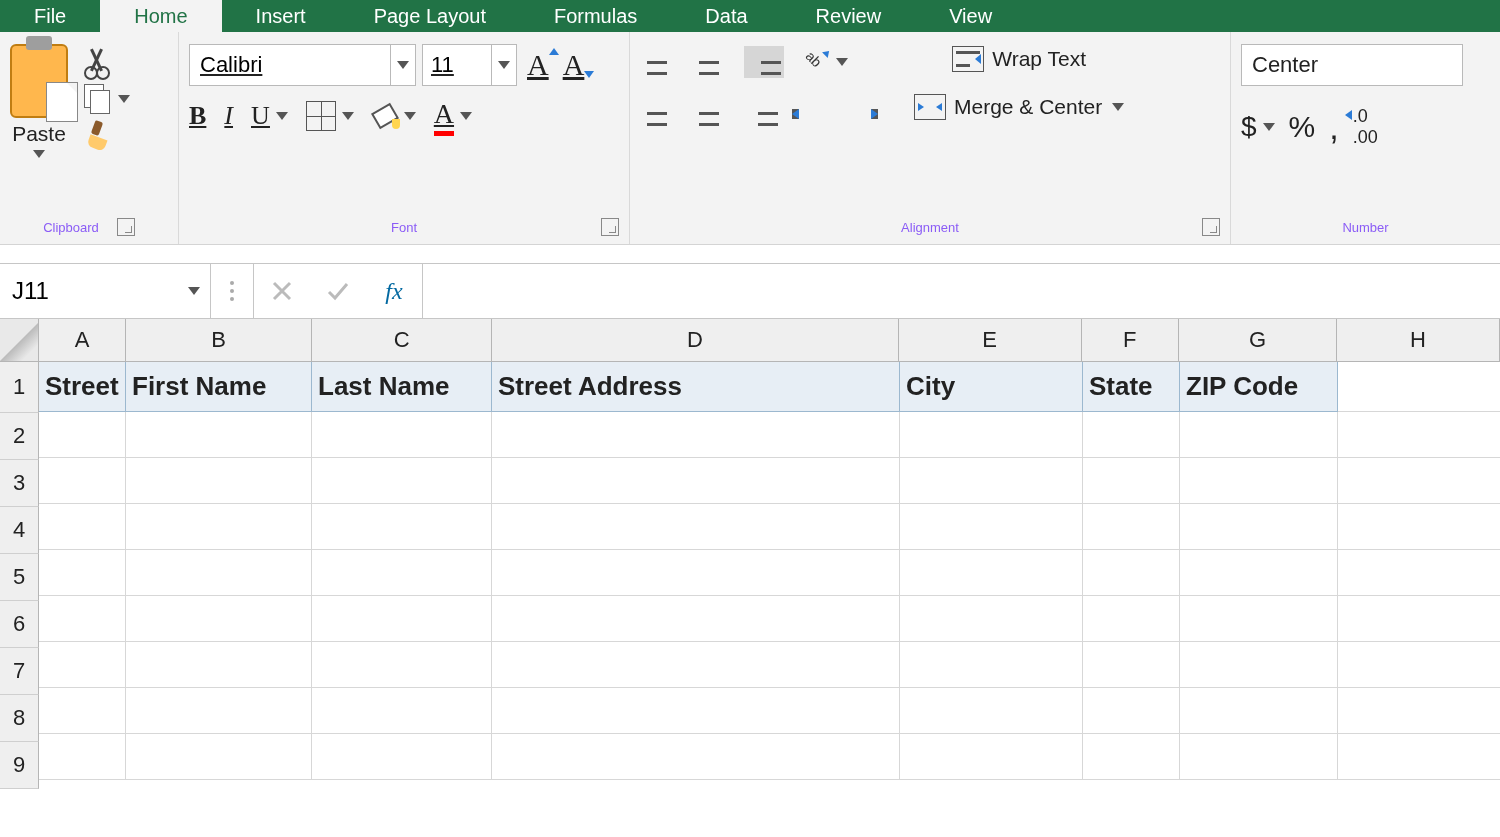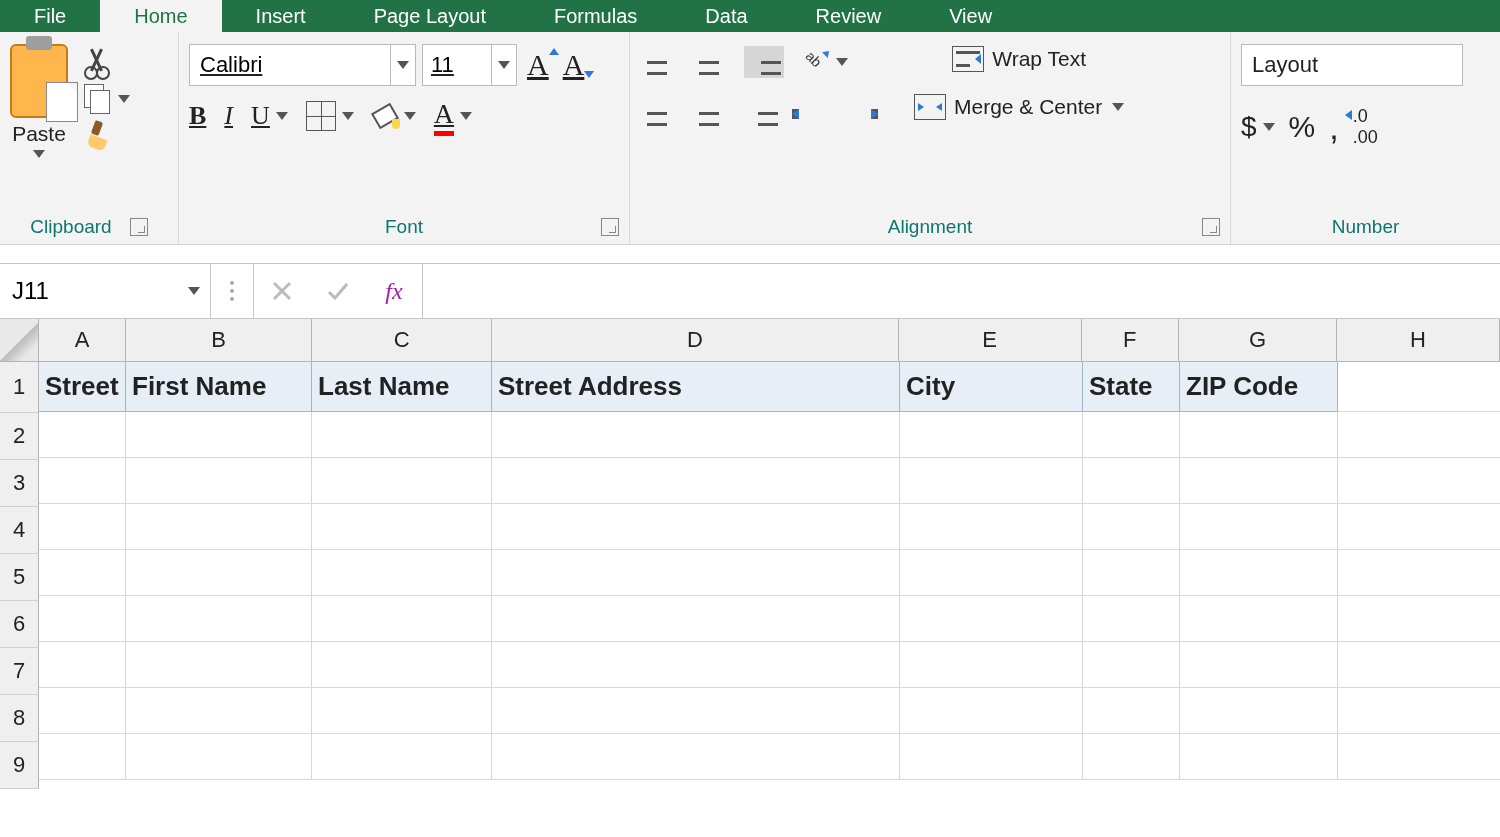--- a/index.html
+++ b/index.html
@@ -11,21 +11,21 @@
   .tab.active{background:#f3f3f3;color:#217346;}
   .tell-me{margin-left:auto;display:flex;align-items:center;gap:10px;padding:0 20px;}
   .bulb{width:14px;height:20px;position:relative;}
   .bulb::before{content:"";display:block;width:14px;height:14px;border-radius:50%;background:#fff;opacity:.9;}
   .bulb::after{content:"";display:block;width:8px;height:4px;background:#fff;opacity:.9;margin:1px auto 0;}
 
   
   .ribbon{background:#f3f3f3;border-bottom:1px solid #d4d4d4;display:flex;height:212px;}
   .group{border-right:1px solid #d9d9d9;display:flex;flex-direction:column;justify-content:space-between;padding:6px 10px 0;}
   .group-body{flex:1;display:flex;align-items:flex-start;gap:8px;}
-  .group-label{height:34px;display:flex;align-items:center;justify-content:center;gap:18px;font-size:19px;color:#0f766e;position:relative;}
+  .group-label{height:34px;display:flex;align-items:center;justify-content:center;gap:18px;font-size:13px;color:#8b5cf6;position:relative;}
   .dialog-launch{width:16px;height:16px;border:1px solid #888;position:relative;cursor:pointer;}
   .dialog-launch::after{content:"";position:absolute;right:2px;bottom:2px;width:6px;height:6px;border-right:1px solid #888;border-bottom:1px solid #888;}
 
   .btn{cursor:pointer;display:flex;align-items:center;justify-content:center;}
   .stack{display:flex;flex-direction:column;gap:6px;}
   .row{display:flex;align-items:center;gap:6px;}
   .dd-caret{width:0;height:0;border-left:6px solid transparent;border-right:6px solid transparent;border-top:8px solid #555;display:inline-block;}
 
   
   .g-clipboard .group-body{gap:14px;align-items:flex-start;padding-top:6px;}
@@ -113,21 +113,21 @@
   .fbar{display:flex;align-items:stretch;height:54px;border-top:1px solid #c6c6c6;}
   .namebox{width:210px;border-right:1px solid #c6c6c6;display:flex;align-items:center;}
   .namebox input{border:0;outline:0;font-size:24px;padding:0 12px;flex:1;min-width:0;}
   .namebox .dd-caret{margin-right:10px;}
   .fb-sep{width:42px;border-right:1px solid #c6c6c6;display:flex;align-items:center;justify-content:center;color:#aaa;}
   .fb-sep .dots{display:flex;flex-direction:column;gap:4px;}
   .fb-sep .dots i{width:4px;height:4px;background:#aaa;border-radius:50%;display:block;}
   .fb-btns{display:flex;align-items:center;border-right:1px solid #c6c6c6;}
   .fb-btn{width:56px;height:100%;display:flex;align-items:center;justify-content:center;color:#aaa;font-size:26px;}
   .fb-btn.cancel svg,.fb-btn.enter svg{width:24px;height:24px;}
-  .fx{font-style:italic;font-family:"Times New Roman",serif;color:#a21caf;font-size:24px;}
+  .fx{font-style:italic;font-family:"Times New Roman",serif;color:#0369a1;font-size:24px;}
   .fbar input.formula{flex:1;border:0;outline:0;font-size:22px;padding:0 14px;}
 
   
   .sheet{position:relative;}
   .colrow{display:flex;background:#e9e9e9;border-bottom:1px solid #b5b5b5;}
   .corner{width:38px;height:42px;border-right:1px solid #b5b5b5;background:linear-gradient(135deg,#e9e9e9 52%,#bbb 53%,#e9e9e9 80%);} 
   .colhdr{height:42px;border-right:1px solid #b5b5b5;display:flex;align-items:center;justify-content:center;font-size:22px;background:#efefef;}
   .grid{display:flex;}
   .rowhdrs{display:flex;flex-direction:column;}
   .rowhdr{width:38px;height:46px;border-right:1px solid #b5b5b5;border-bottom:1px solid #cfcfcf;background:#efefef;display:flex;align-items:center;justify-content:center;font-size:22px;}
@@ -310,21 +310,21 @@
     </div>
     <div class="group-label">
       <span>Alignment</span>
       <span style="position:absolute;right:0;" class="dialog-launch"></span>
     </div>
   </div>
 
   <div class="group g-number" style="flex:1;border-right:0;">
     <div class="group-body stack" style="gap:20px;padding-top:6px;">
       <div class="numfmt">
-        <span>Layout</span>
+        <span>Center</span>
       </div>
       <div class="row" style="gap:14px;">
         <div class="row">
             <div class="btn dollar">$</div>
             <span class="dd-caret"></span>
           </div>
         <div class="btn pct">%</div>
         <div class="btn comma">,</div>
         <div class="btn dec inc">
             <span class="ar"></span>

